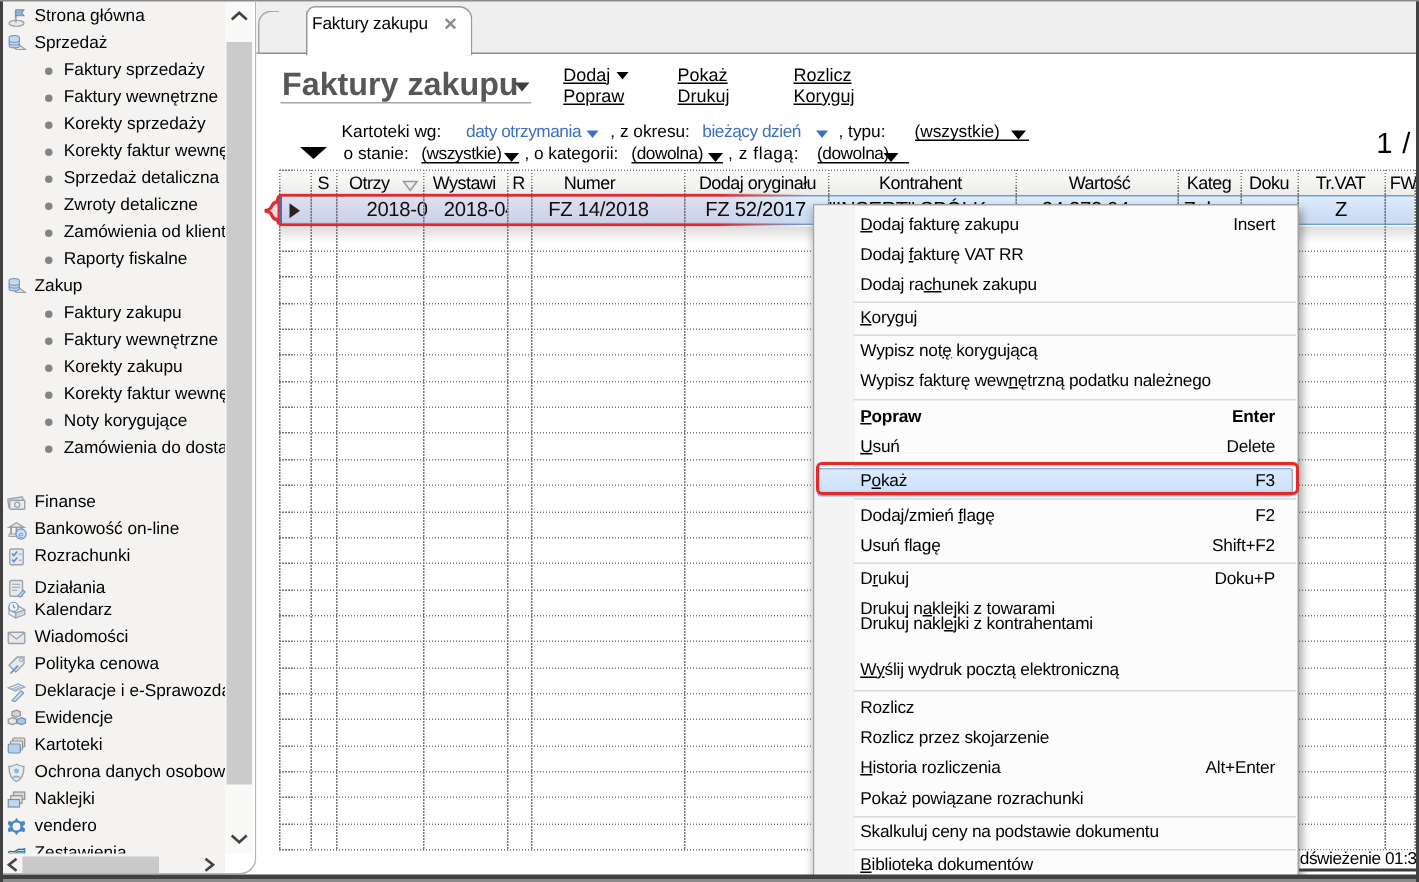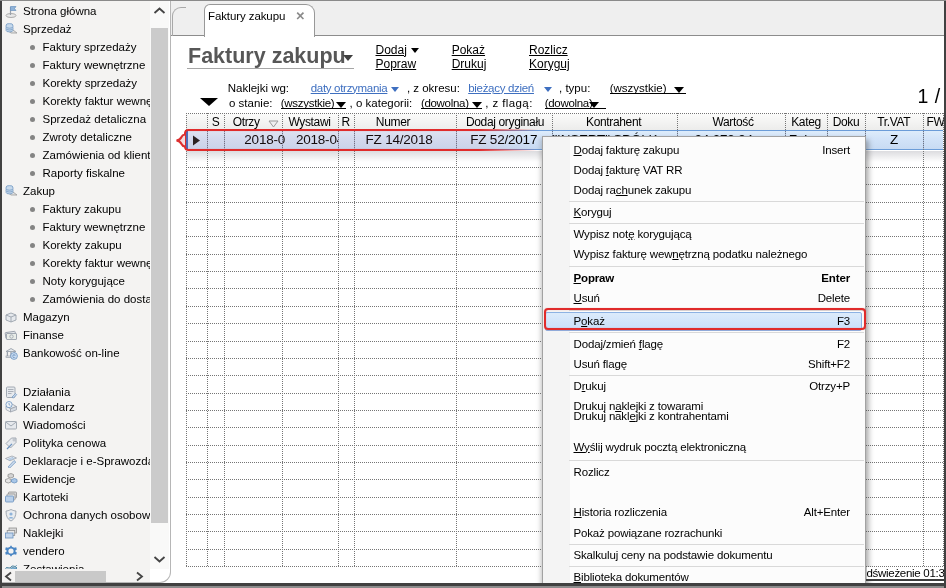--- a/index.html
+++ b/index.html
@@ -24,21 +24,21 @@
 
 #strip{left:171px;top:1px;width:773px;height:34.5px;background:#efefef;border-bottom:1px solid #8c8c8c}
 #tab{left:204px;top:3.5px;width:110.5px;height:33px;background:#fff;border:1px solid #989898;
   border-bottom:none;border-top-left-radius:6px;border-top-right-radius:9px;z-index:3}
 #tabtxt{left:208px;top:10px;font-size:11.5px;letter-spacing:-0.1px}
 #tabx{left:295.5px;top:9px;font-size:11.5px;color:#8a8a8a;font-weight:bold}
 #hdr{left:188px;top:44px;font-size:21.5px;font-weight:bold;color:#575757;letter-spacing:0px}
 #hdrline{left:186.5px;top:68px;width:167px;height:1px;background:#a6a6a6}
 .lnk{font-size:12px;color:#000;text-decoration:underline}
 .flt{font-size:11.5px;color:#000}
-.bl{color:#3e6fc0;text-decoration:underline}
+.bl{color:#3e6fc0;}
 .tri{position:absolute;width:0;height:0;border-style:solid}
 
 .dotv{position:absolute;width:1px;background-image:repeating-linear-gradient(to bottom,#757575 0 1px,transparent 1px 2px)}
 .doth{position:absolute;height:1px;background-image:repeating-linear-gradient(to right,#757575 0 1px,transparent 1px 2px)}
 #thead{left:186px;top:113.5px;width:757.5px;height:16.5px;background:linear-gradient(#fbfbfa,#ececeb)}
 .hc{position:absolute;top:114px;height:16px;line-height:16px;font-size:12px;letter-spacing:-0.35px;text-align:center}
 #selrow{left:186px;top:129.8px;width:757.3px;height:19.9px;
   background:linear-gradient(#ddecfb 0%,#d2e3f8 45%,#c8dbf3 100%);
   border-top:1.3px solid #6b9cd8;border-bottom:1.3px solid #6b9cd8}
 .cell{position:absolute;top:131.6px;height:16px;line-height:16px;font-size:13.5px;letter-spacing:-0.2px;white-space:nowrap;overflow:hidden}
@@ -146,44 +146,46 @@
         <span class="sbs">Korekty faktur wewnętrznych</span>
       </div>
       <div class="sbi" style="top:271.2px">
         <span class="blt"></span>
         <span class="sbs">Noty korygujące</span>
       </div>
       <div class="sbi" style="top:289.2px">
         <span class="blt"></span>
         <span class="sbs">Zamówienia do dostawców</span>
       </div>
-      <div class="sbi" style="top:307.2px">
-        <svg class="ico" viewBox="0 0 14 14">
-          <path d="M2 5 L7 3 L12 5 L12 10 L7 12 L2 10 Z" fill="#e6e9ed" stroke="#9aa1ab" stroke-width="0.9"></path>
-          <path d="M2 5 L7 7 L12 5 M7 7 L7 12" stroke="#9aa1ab" stroke-width="0.9" fill="none"></path>
-        </svg>
-        <span class="sbt">Magazyn</span>
-      </div>
       <div class="sbi" style="top:325.2px">
         <svg class="ico" viewBox="0 0 14 14">
           <rect x="1.5" y="4" width="10" height="6" rx="0.5" transform="rotate(-8 6 7)" fill="#e6e9ed" stroke="#9aa1ab" stroke-width="0.9"></rect>
           <rect x="2.5" y="5.5" width="10" height="6" rx="0.5" fill="#e9ede9" stroke="#9aa1ab" stroke-width="0.9"></rect>
           <circle cx="7.5" cy="8.5" r="1.7" fill="none" stroke="#9aa1ab" stroke-width="0.8"></circle>
         </svg>
         <span class="sbt">Finanse</span>
       </div>
       <div class="sbi" style="top:343.2px">
         <svg class="ico" viewBox="0 0 14 14">
           <path d="M2 5.5 L7 2.5 L12 5.5 Z" fill="#e6e9ed" stroke="#9aa1ab" stroke-width="0.9"></path>
           <path d="M3.4 6 L3.4 10 M7 6 L7 10 M10.6 6 L10.6 10" stroke="#9aa1ab" stroke-width="1.3"></path>
           <rect x="2" y="10" width="10" height="1.6" fill="#e6e9ed" stroke="#9aa1ab" stroke-width="0.7"></rect>
           <circle cx="10" cy="10" r="3.4" fill="#cfe0f4" stroke="#6a92bf" stroke-width="0.8"></circle>
           <text x="10" y="12.4" font-size="6.5" fill="#6a92bf" text-anchor="middle" font-family="Liberation Sans">e</text>
         </svg>
         <span class="sbt">Bankowość on-line</span>
+      </div>
+      <div class="sbi" style="top:361.2px">
+        <svg class="ico" viewBox="0 0 14 14">
+          <rect x="2.5" y="2" width="9" height="10.5" rx="1" fill="#e6e9ed" stroke="#9aa1ab" stroke-width="0.9"></rect>
+          <path d="M4 5 L5.2 6.4 L7.5 3.6" stroke="#6a92bf" stroke-width="1.1" fill="none"></path>
+          <path d="M4 9 L5.2 10.4 L7.5 7.6" stroke="#6a92bf" stroke-width="1.1" fill="none"></path>
+          <path d="M8.5 5.5 L10.5 5.5 M8.5 9.5 L10.5 9.5" stroke="#9aa1ab" stroke-width="0.8"></path>
+        </svg>
+        <span class="sbt">Rozrachunki</span>
       </div>
       <div class="sbi" style="top:382px">
         <svg class="ico" viewBox="0 0 14 14">
           <rect x="2.5" y="2" width="8.5" height="10.5" rx="1" fill="#e6e9ed" stroke="#9aa1ab" stroke-width="0.9"></rect>
           <path d="M4 4.5 L9.5 4.5 M4 6.5 L9.5 6.5 M4 8.5 L7.5 8.5" stroke="#9aa1ab" stroke-width="0.8"></path>
           <path d="M8 12 L11.5 8.5 L12.7 9.7 L9.2 13.2 Z" fill="#c9d8ea" stroke="#6a92bf" stroke-width="0.7"></path>
         </svg>
         <span class="sbt">Działania</span>
       </div>
       <div class="sbi" style="top:397.2px">
@@ -297,21 +299,21 @@
 <div class="a" id="hdrline"></div>
 <div class="a lnk" style="left:375.5px;top:42.6px">Dodaj</div>
 <span class="tri" style="left:410.5px;top:47.8px;border-width:5px 4.5px 0 4.5px;border-color:#000 transparent transparent transparent"></span>
 <div class="a lnk" style="left:375.5px;top:56.9px">Popraw</div>
 <div class="a lnk" style="left:451.7px;top:42.6px">Pokaż</div>
 <div class="a lnk" style="left:451.7px;top:56.9px">Drukuj</div>
 <div class="a lnk" style="left:529px;top:42.6px">Rozlicz</div>
 <div class="a lnk" style="left:529px;top:56.9px">Koryguj</div>
 <div class="a" style="left:917.5px;top:84.5px;font-size:19.5px;letter-spacing:0.5px;white-space:nowrap">1 / 1</div>
 
-<div class="a flt" style="left:227.7px;top:81.5px">Naklejki wg:</div>
+<div class="a flt" style="left:227.7px;top:81.5px">Kartoteki wg:</div>
 <div class="a flt bl" style="left:310.7px;top:81.5px;letter-spacing:-0.3px">daty otrzymania</div>
 <span class="tri" style="left:390.8px;top:86.5px;border-width:5px 4.75px 0 4.75px;border-color:#3e6fc0 transparent transparent transparent"></span>
 <div class="a flt" style="left:406.9px;top:81.5px">, z okresu:</div>
 <div class="a flt bl" style="left:468.2px;top:81.5px;letter-spacing:-0.3px">bieżący dzień</div>
 <span class="tri" style="left:543.5px;top:86.5px;border-width:5px 4.75px 0 4.75px;border-color:#3e6fc0 transparent transparent transparent"></span>
 <div class="a flt" style="left:559px;top:81.5px">, typu:</div>
 <div class="a flt" style="left:609.7px;top:81.5px">(wszystkie)</div>
 <span class="tri" style="left:674px;top:86.8px;border-width:6px 5.5px 0 5.5px;border-color:#000 transparent transparent transparent"></span>
 <div class="a" style="left:609.7px;top:93.4px;width:76.5px;height:1px;background:#000"></div>
 
@@ -461,34 +463,37 @@
         <span class="mit">Dodaj/zmień <u>f</u>lagę</span>
         <span class="mis">F2</span>
       </div>
       <div class="mi" style="top:216.7px">
         <span class="mit">Usuń fla<u>g</u>ę</span>
         <span class="mis">Shift+F2</span>
       </div>
       <div class="msep" style="top:238.0px"></div>
       <div class="mi" style="top:239.3px">
         <span class="mit">D<u>r</u>ukuj</span>
-        <span class="mis">Otrzy+P</span>
+        <span class="mis">Doku+P</span>
       </div>
       <div class="mi" style="top:259.4px">
         <span class="mit">Drukuj n<u>a</u>klejki z towarami</span>
       </div>
       <div class="mi" style="top:269px">
         <span class="mit">Drukuj nakl<u>e</u>jki z kontrahentami</span>
       </div>
       <div class="mi" style="top:299.6px">
         <span class="mit"><u>Wy</u>ślij wydruk pocztą elektroniczną</span>
       </div>
       <div class="msep" style="top:322.5px"></div>
       <div class="mi" style="top:325.2px">
         <span class="mit">Rozlicz</span>
+      </div>
+      <div class="mi" style="top:345.3px">
+        <span class="mit">Rozlicz przez skojarzenie</span>
       </div>
       <div class="mi" style="top:365.4px">
         <span class="mit"><u>H</u>istoria rozliczenia</span>
         <span class="mis">Alt+Enter</span>
       </div>
       <div class="mi" style="top:385.5px">
         <span class="mit">Pokaż powiązane rozrachunki</span>
       </div>
       <div class="msep" style="top:406.9px"></div>
       <div class="mi" style="top:408.1px">

